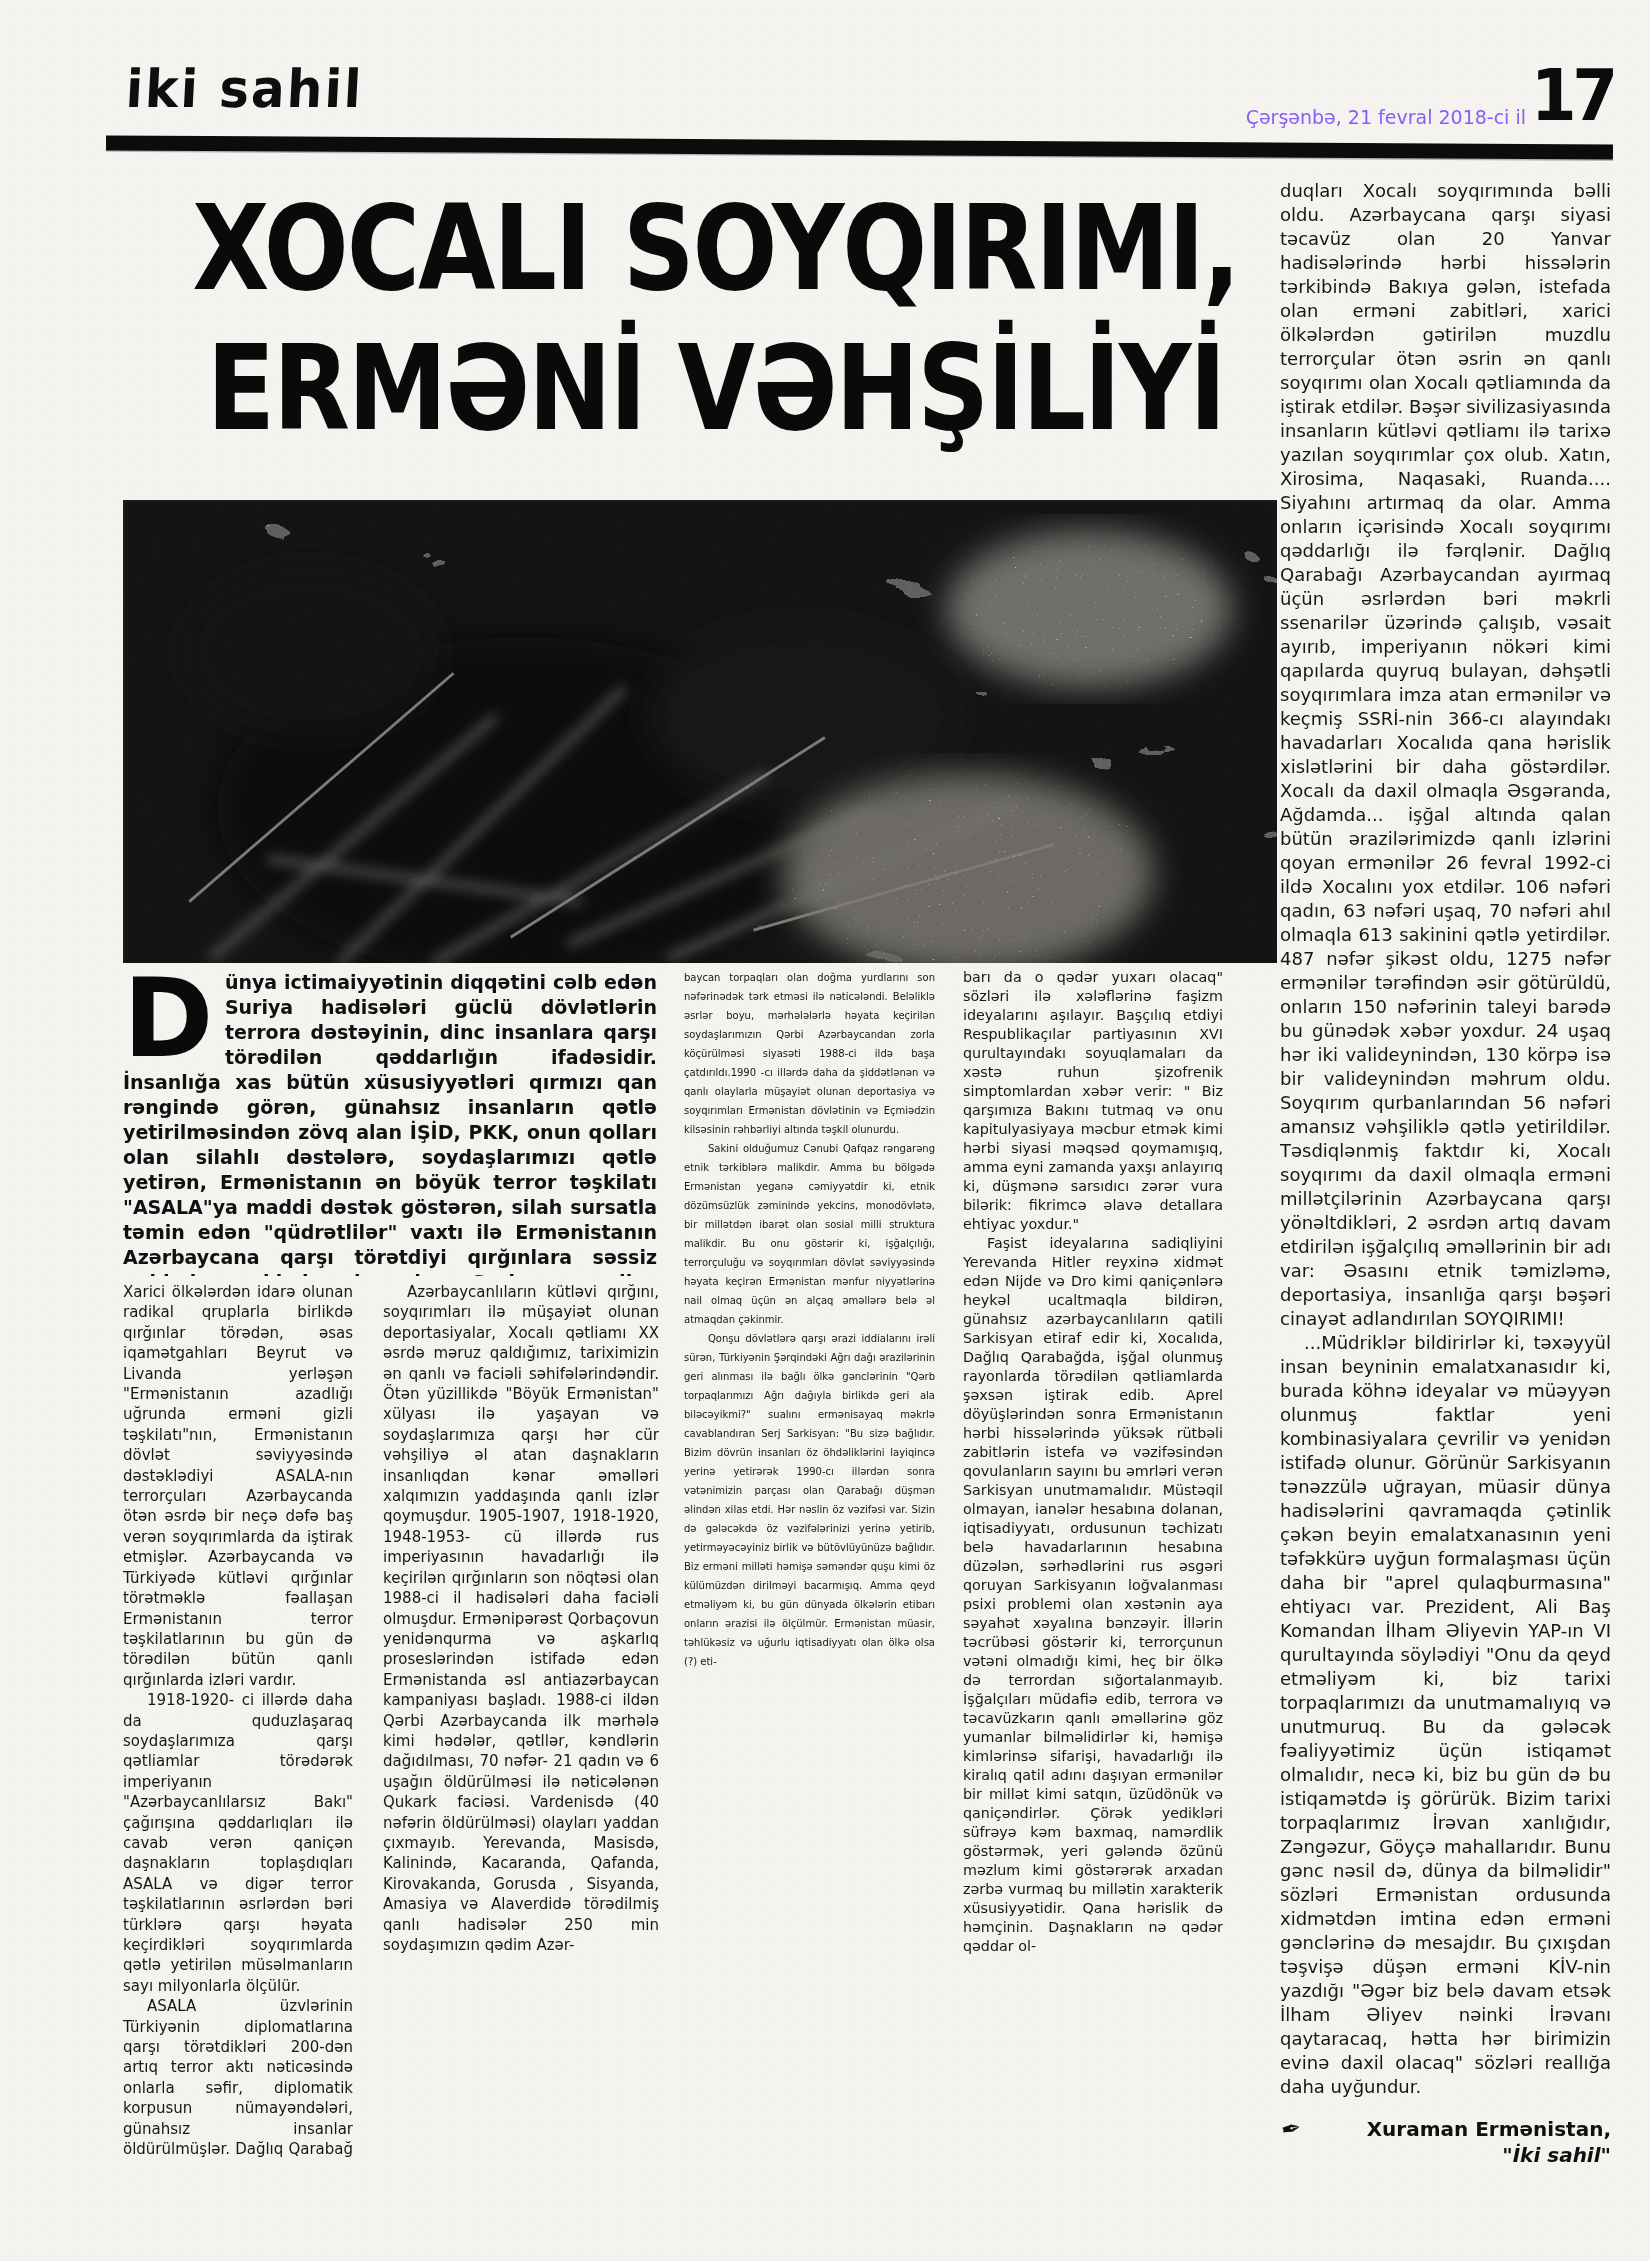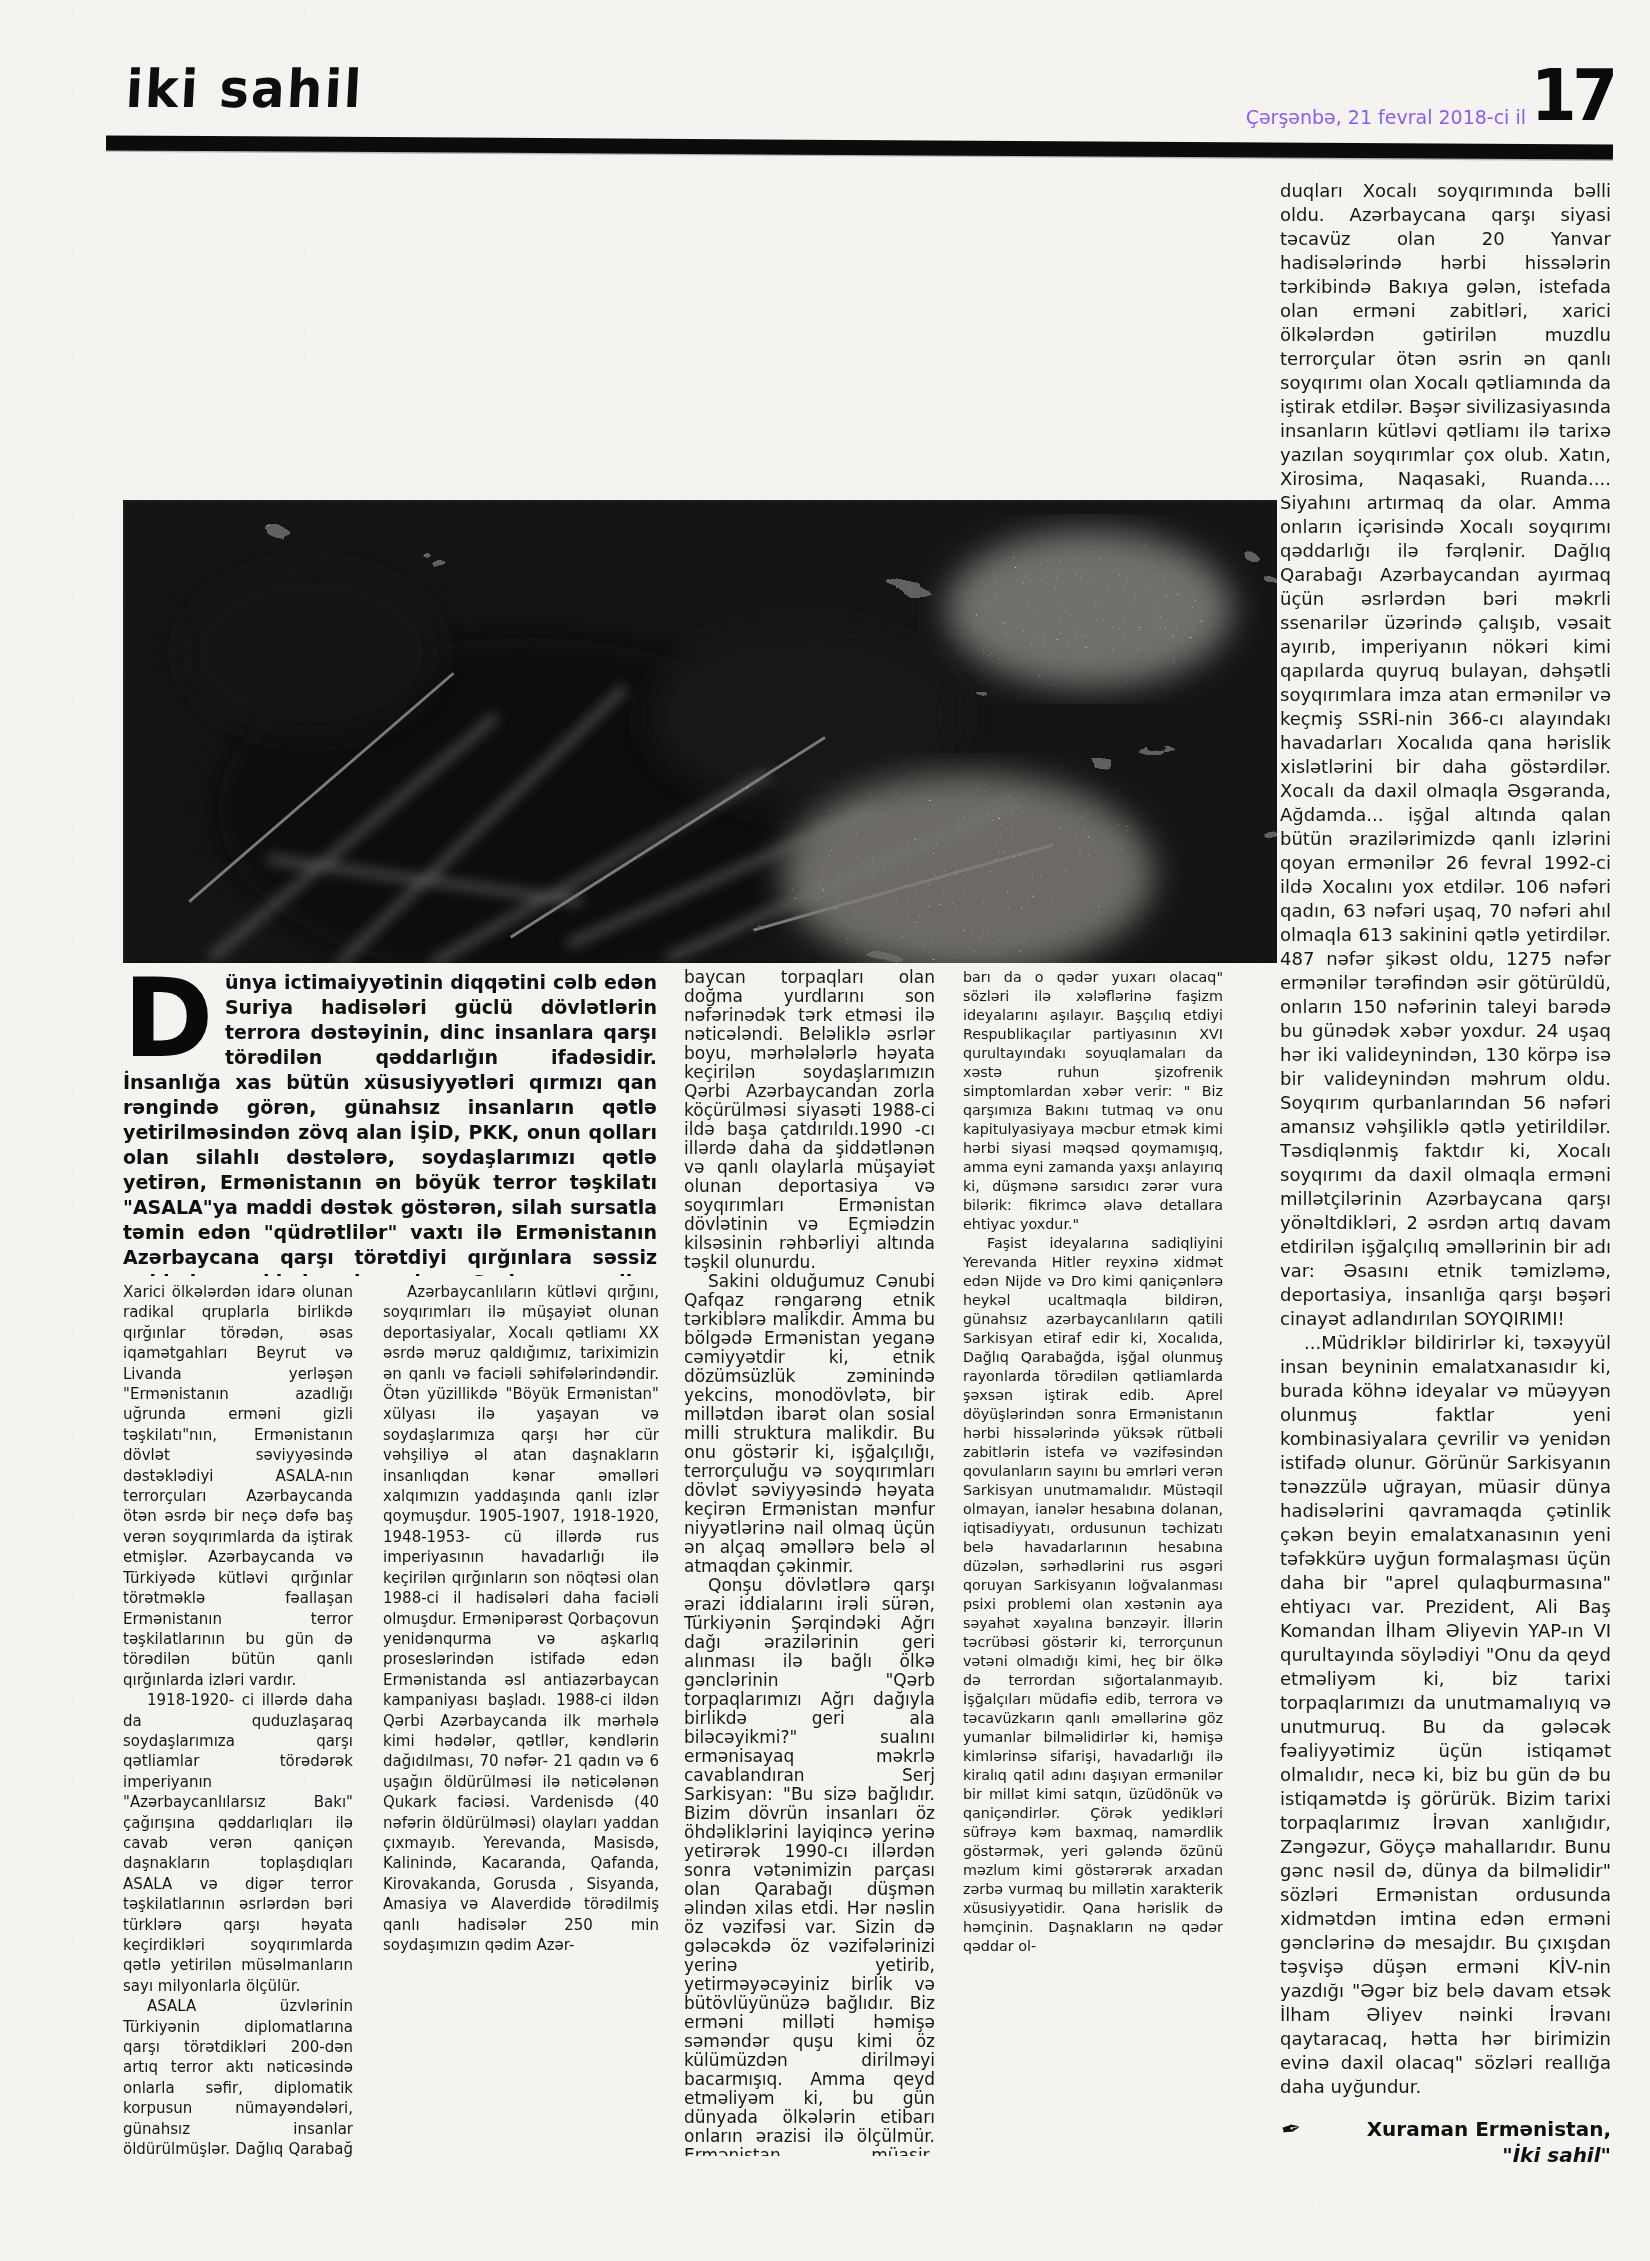--- a/index.html
+++ b/index.html
@@ -68,21 +68,21 @@
   }
 
   
   .bodycol{
     position:absolute;text-align:justify;overflow:hidden;color:#161616;
   }
   .bodycol p{margin:0;text-indent:24px;}
   .bodycol p.cont{text-indent:0;}
   #col1{left:123px;top:1282px;width:230px;height:877px;font-size:15px;line-height:20.4px;}
   #col2{left:383px;top:1282px;width:276px;height:877px;font-size:15px;line-height:20.4px;}
-  #col3{left:684px;top:968px;width:251px;height:1188px;font-size:17px;line-height:19px;}
+  #col3{left:684px;top:968px;width:251px;height:1188px;font-size:10px;line-height:19px;}
   #col4{left:963px;top:968px;width:260px;height:1188px;font-size:14.3px;line-height:19px;}
   #sidebar{left:1280px;top:179px;width:331px;height:1930px;font-size:18px;line-height:24px;}
 
   
   .byline{
     position:absolute;left:1257px;top:2116px;width:354px;
     text-align:right;font-weight:bold;font-size:20px;line-height:26px;color:#101010;
   }
   .byline .pen{
     float:left;margin-left:24px;font-size:24px;transform:rotate(-12deg);
@@ -92,20 +92,24 @@
 </head>
 <body>
 
 <div class="page">
 
   <div class="mast-name">iki sahil</div>
   <div class="mast-date">Çərşənbə, 21 fevral 2018-ci il</div>
   <div class="mast-page">17</div>
   <div class="mast-rule"></div>
 
+  <div class="headline">
+    <div class="hl">XOCALI SOYQIRIMI,</div>
+    <div class="hl">ERMƏNİ VƏHŞİLİYİ</div>
+  </div>
 
   <div class="photo" role="img" aria-label="Qara-ağ foto: Xocalı soyqırımı qurbanları otların və tikanlı məftillərin arasında">
     <svg viewBox="0 0 1613 646" preserveAspectRatio="none">
       <defs>
         <filter id="blobs" x="-10%" y="-10%" width="120%" height="120%">
           <feTurbulence type="fractalNoise" baseFrequency="0.006 0.012" numOctaves="4" seed="11" result="t"></feTurbulence>
           <feColorMatrix in="t" type="matrix" values="0 0 0 0 0  0 0 0 0 0  0 0 0 0 0  0.6 0.6 0.6 0 0" result="a"></feColorMatrix>
           <feComponentTransfer in="a" result="th">
             <feFuncA type="discrete" tableValues="0 0 0 1 1"></feFuncA>
           </feComponentTransfer>

